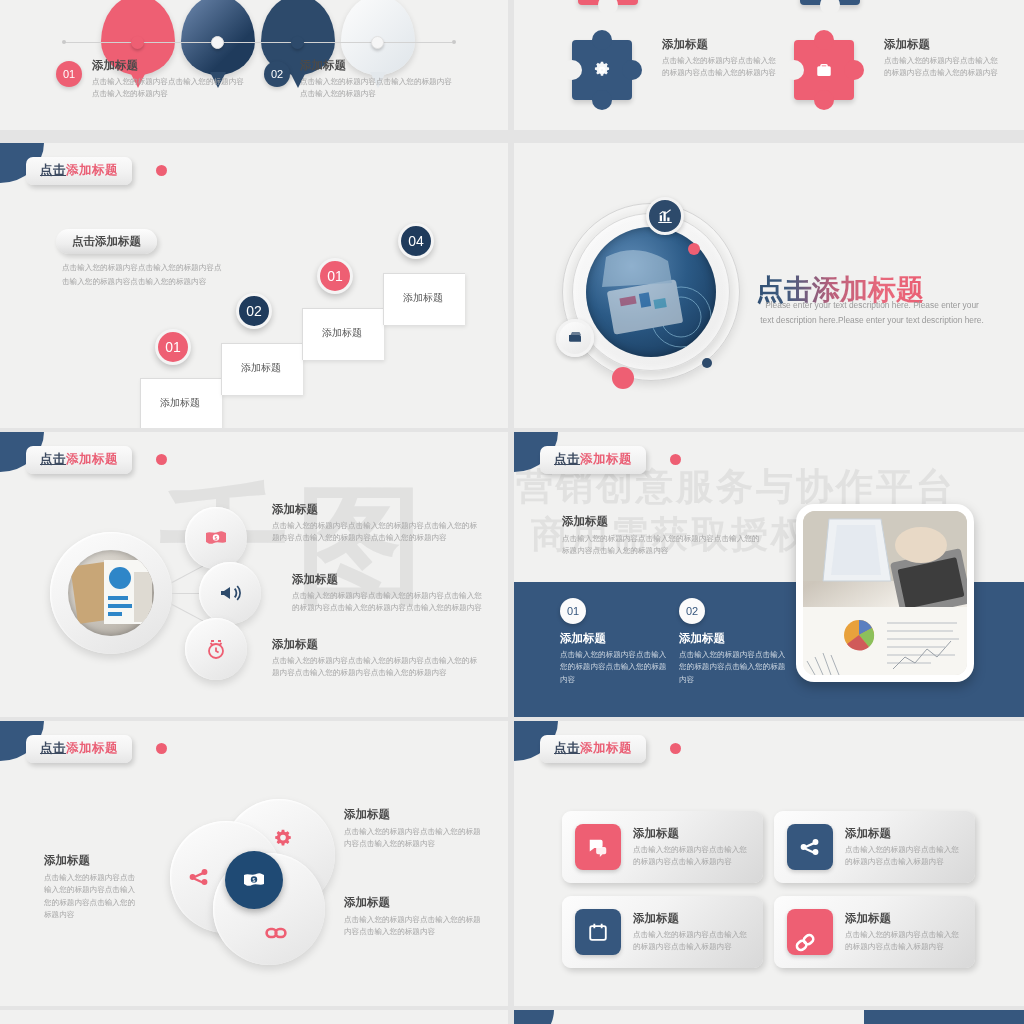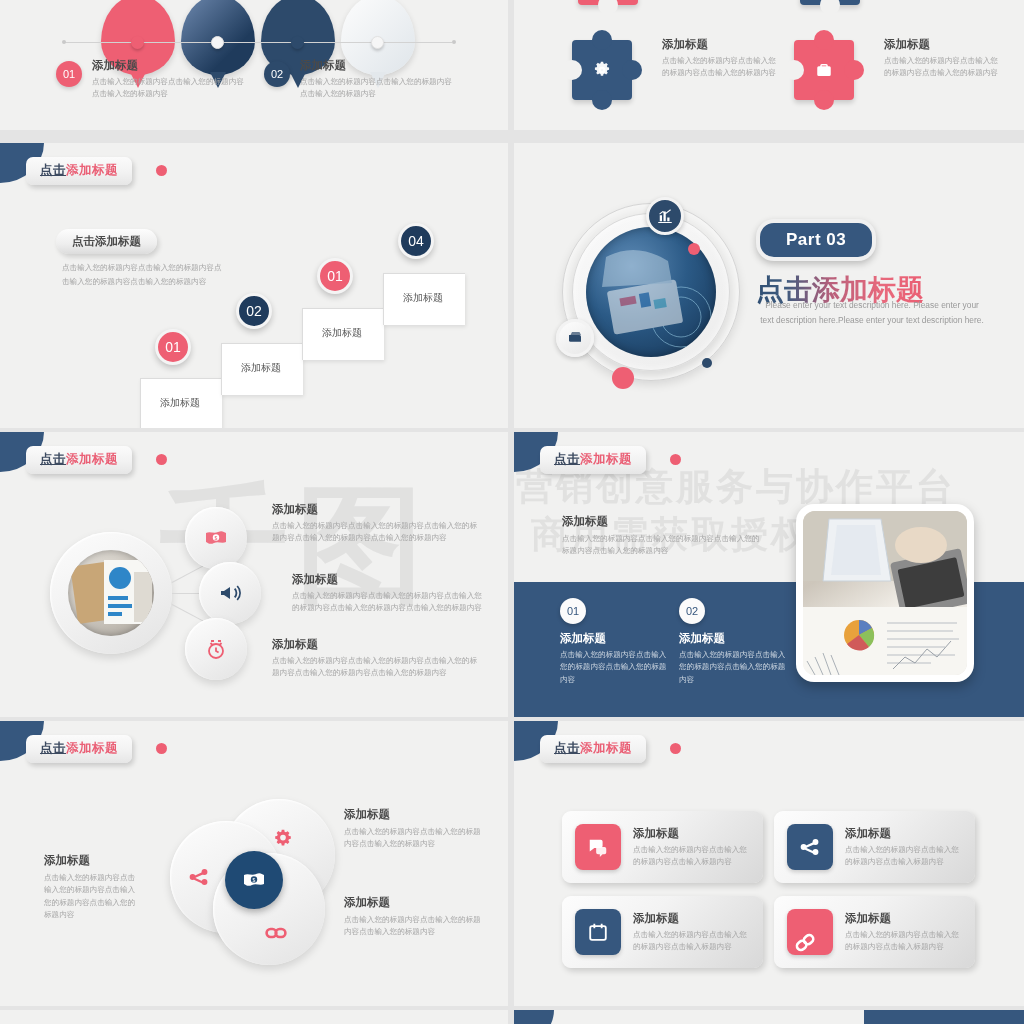--- a/index.html
+++ b/index.html
@@ -323,21 +323,20 @@
     <div class="mini-badge" style="left:42px;top:176px;width:38px;height:38px;background:linear-gradient(150deg,#fdfdfd,#e8e8e8);">
       <svg width="18" height="18" viewBox="0 0 24 24" fill="#2d4a6b">
           <path d="M4 8h14a2 2 0 012 2v7H6a2 2 0 01-2-2V8z"></path>
           <path d="M8 4h10l2 4H6z" opacity=".7"></path>
         </svg>
     </div>
     <div style="position:absolute;left:174px;top:100px;width:12px;height:12px;border-radius:50%;background:#ee5f73;"></div>
     <div style="position:absolute;left:188px;top:215px;width:10px;height:10px;border-radius:50%;background:#2d4a6b;"></div>
     <div style="position:absolute;left:98px;top:224px;width:22px;height:22px;border-radius:50%;background:#ee5f73;"></div>
 
-    <div class="part-pill" style="left:242px;top:76px;">Part 03</div>
     <div class="big-cn" style="left:242px;top:128px;">点击添加标题</div>
     <div class="en-body" style="left:244px;top:155px;text-align:center;">Please enter your text description here. Please enter your text description here.Please enter your text description here.</div>
   </div>
 
   <div class="slide" style="left:0;top:432px;width:508px;height:285px;">
     <div class="wm" style="left:160px;top:28px;font-size:128px;letter-spacing:8px;">千图</div>
     <div class="navy-corner"></div>
     <div class="hdr-badge">
       <span class="a">点击</span><span class="b">添加标题</span>
     </div>

